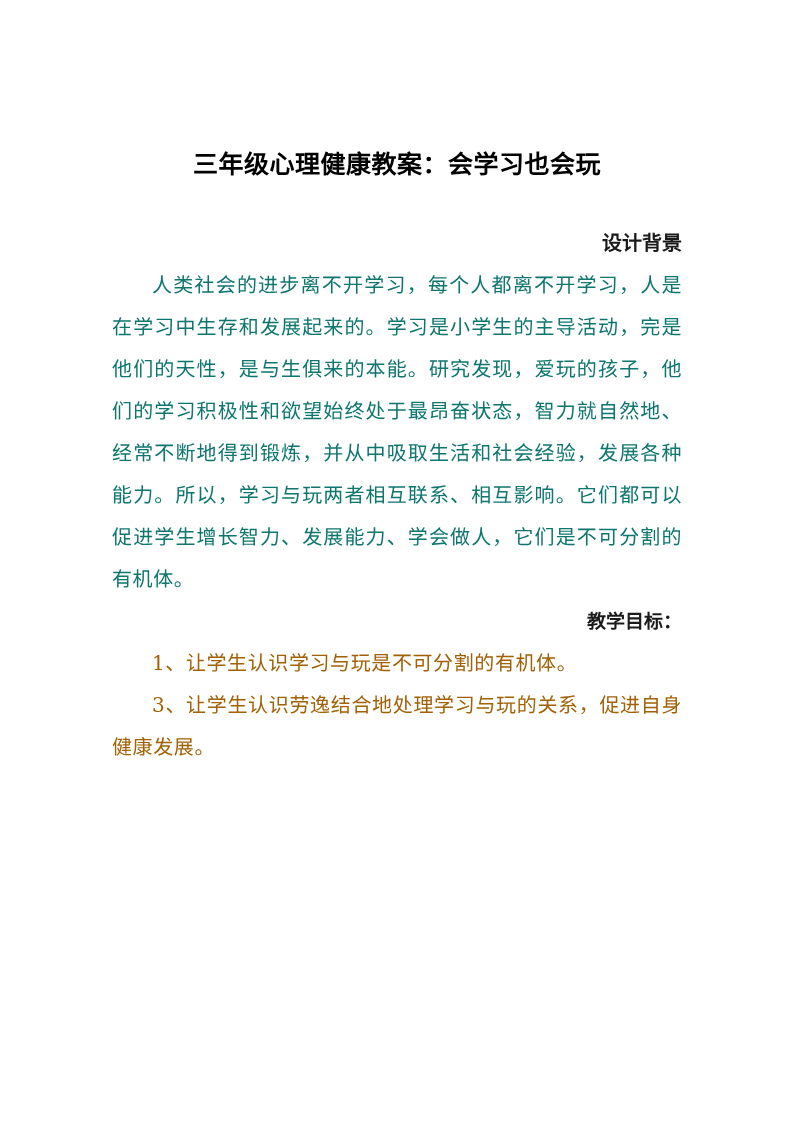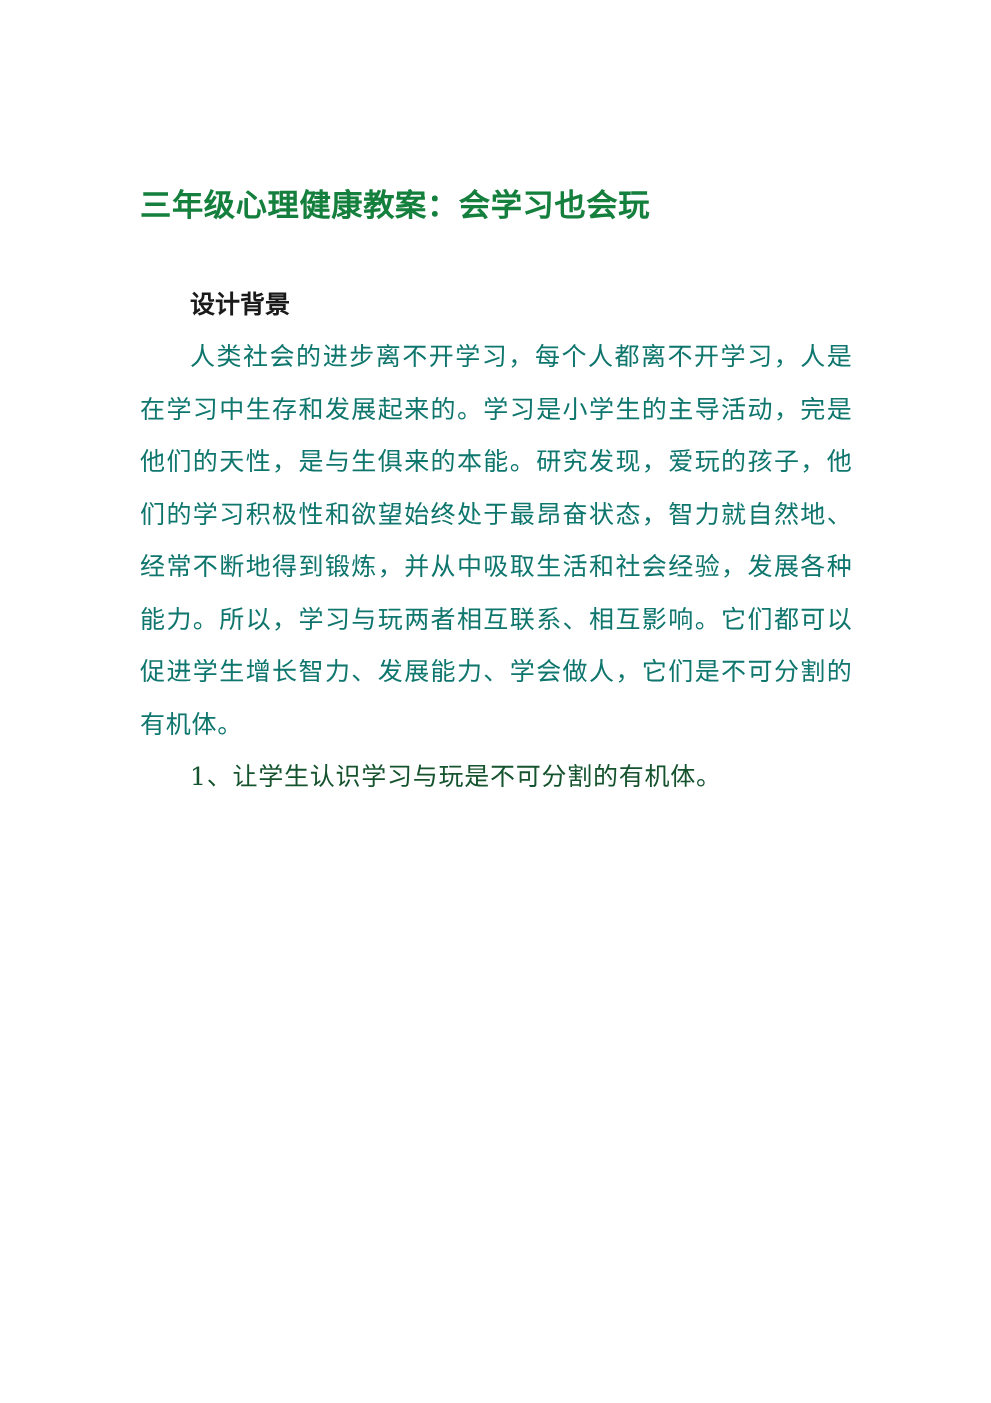--- a/index.html
+++ b/index.html
@@ -31,35 +31,36 @@
     top: 0;
     width: 570px;
   }
 
   .doc-title {
     margin: 0;
     padding: 0;
     font-size: 25px;
     font-weight: bold;
     line-height: 34px;
-    text-align: left;
+    text-align: center;
     letter-spacing: 0.5px;
     padding-top: 148px;
-    color: #15803d;
+    color: #000000;
     font-family: "DejaVu Sans", "Liberation Sans", sans-serif;
   }
 
   .section-heading {
     margin: 0;
     padding: 0;
     font-size: 20px;
     font-weight: 600;
     line-height: 42px;
     text-indent: 2em;
     color: #1a1a1a;
+    text-align: right;
   }
 
   .section-heading.strong {
     font-weight: bold;
     text-indent: 1em;
     font-family: "DejaVu Sans", "Liberation Sans", sans-serif;
     font-size: 19px;
   }
 
   .para {
@@ -75,40 +76,42 @@
   }
 
   .list-item {
     margin: 0;
     padding: 0;
     font-size: 20px;
     line-height: 42px;
     text-indent: 2em;
     text-align: justify;
     text-justify: inter-ideograph;
-    color: #14532d;
+    color: #a16207;
     letter-spacing: 0.6px;
   }
 
   .gap-before-title { height: 40px; }
 </style>
 </head>
 <body>
 
 <div class="page">
   <div class="content">
 
     <h1 class="doc-title">三年级心理健康教案：会学习也会玩</h1>
 
     <div class="gap-before-title"></div>
 
     <h2 class="section-heading">设计背景</h2>
 
     <p class="para">人类社会的进步离不开学习，每个人都离不开学习，人是在学习中生存和发展起来的。学习是小学生的主导活动，完是他们的天性，是与生俱来的本能。研究发现，爱玩的孩子，他们的学习积极性和欲望始终处于最昂奋状态，智力就自然地、经常不断地得到锻炼，并从中吸取生活和社会经验，发展各种能力。所以，学习与玩两者相互联系、相互影响。它们都可以促进学生增长智力、发展能力、学会做人，它们是不可分割的有机体。</p>
 
 
+    <h2 class="section-heading strong">教学目标：</h2>
 
     <p class="list-item">1、让学生认识学习与玩是不可分割的有机体。</p>
 
 
+    <p class="list-item">3、让学生认识劳逸结合地处理学习与玩的关系，促进自身健康发展。</p>
 
   </div>
 </div>
 
 </body></html>

